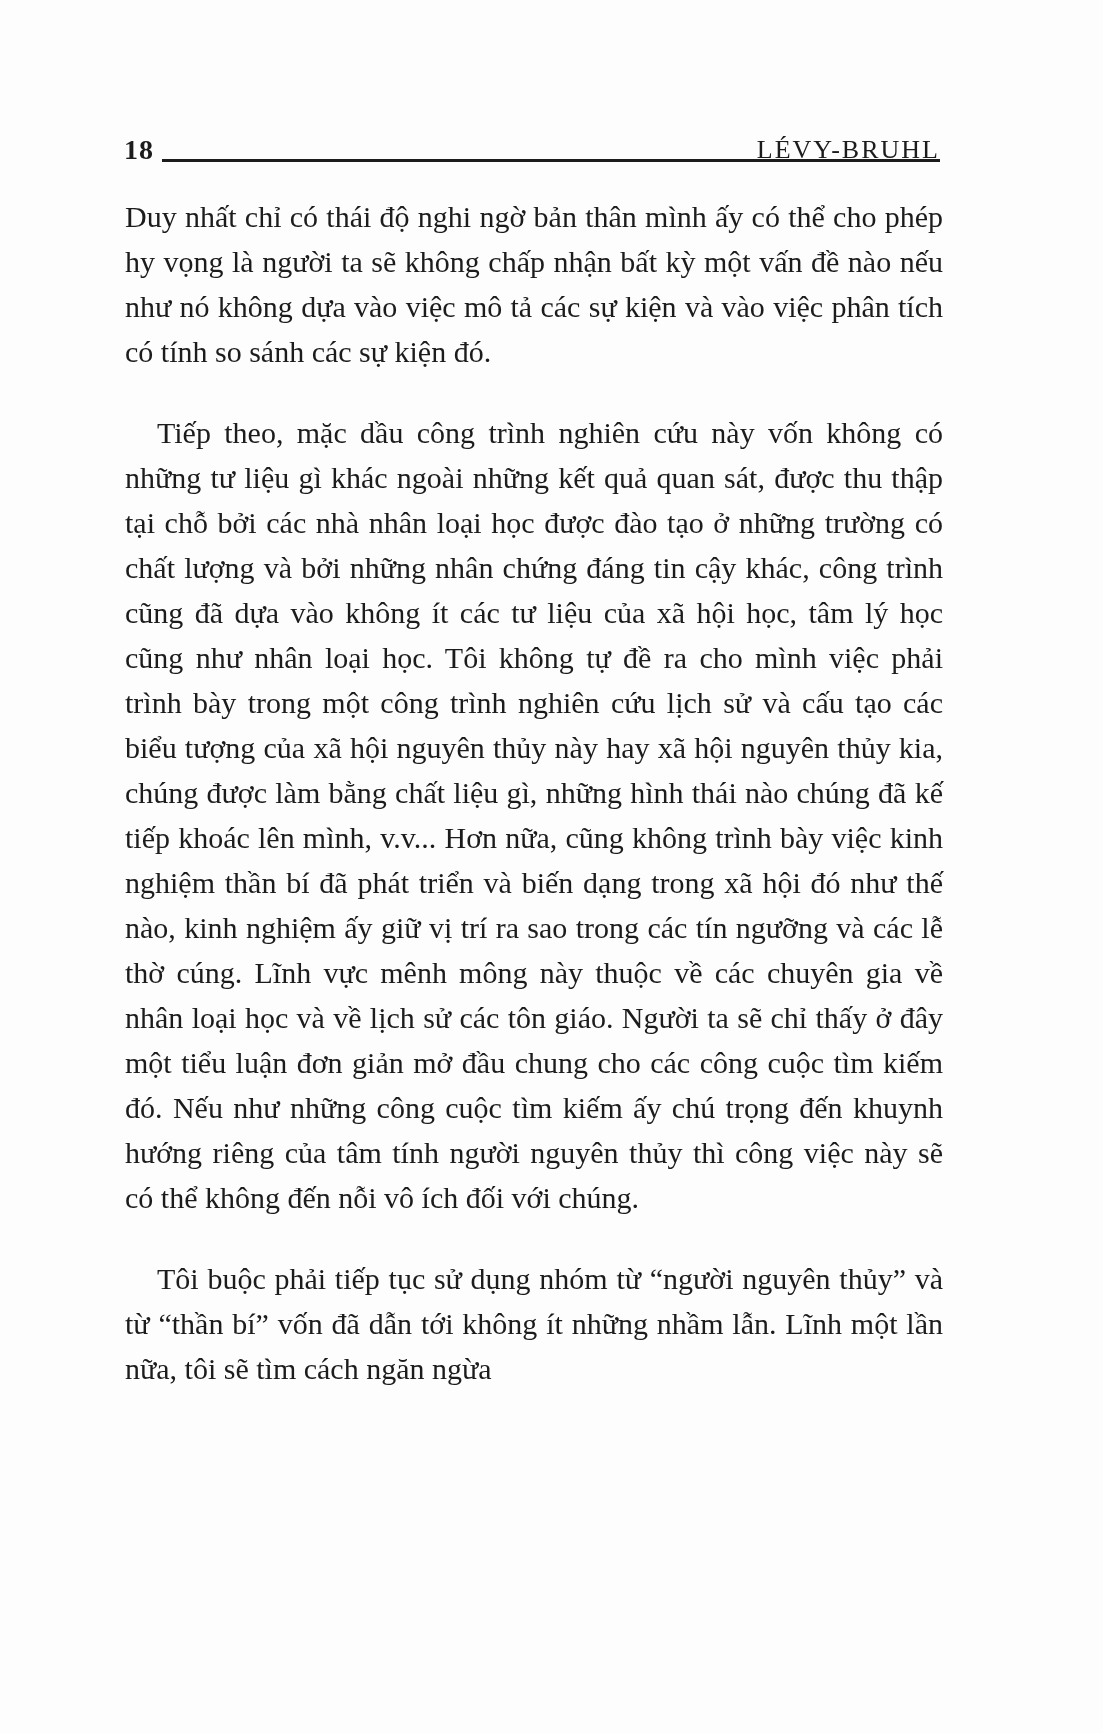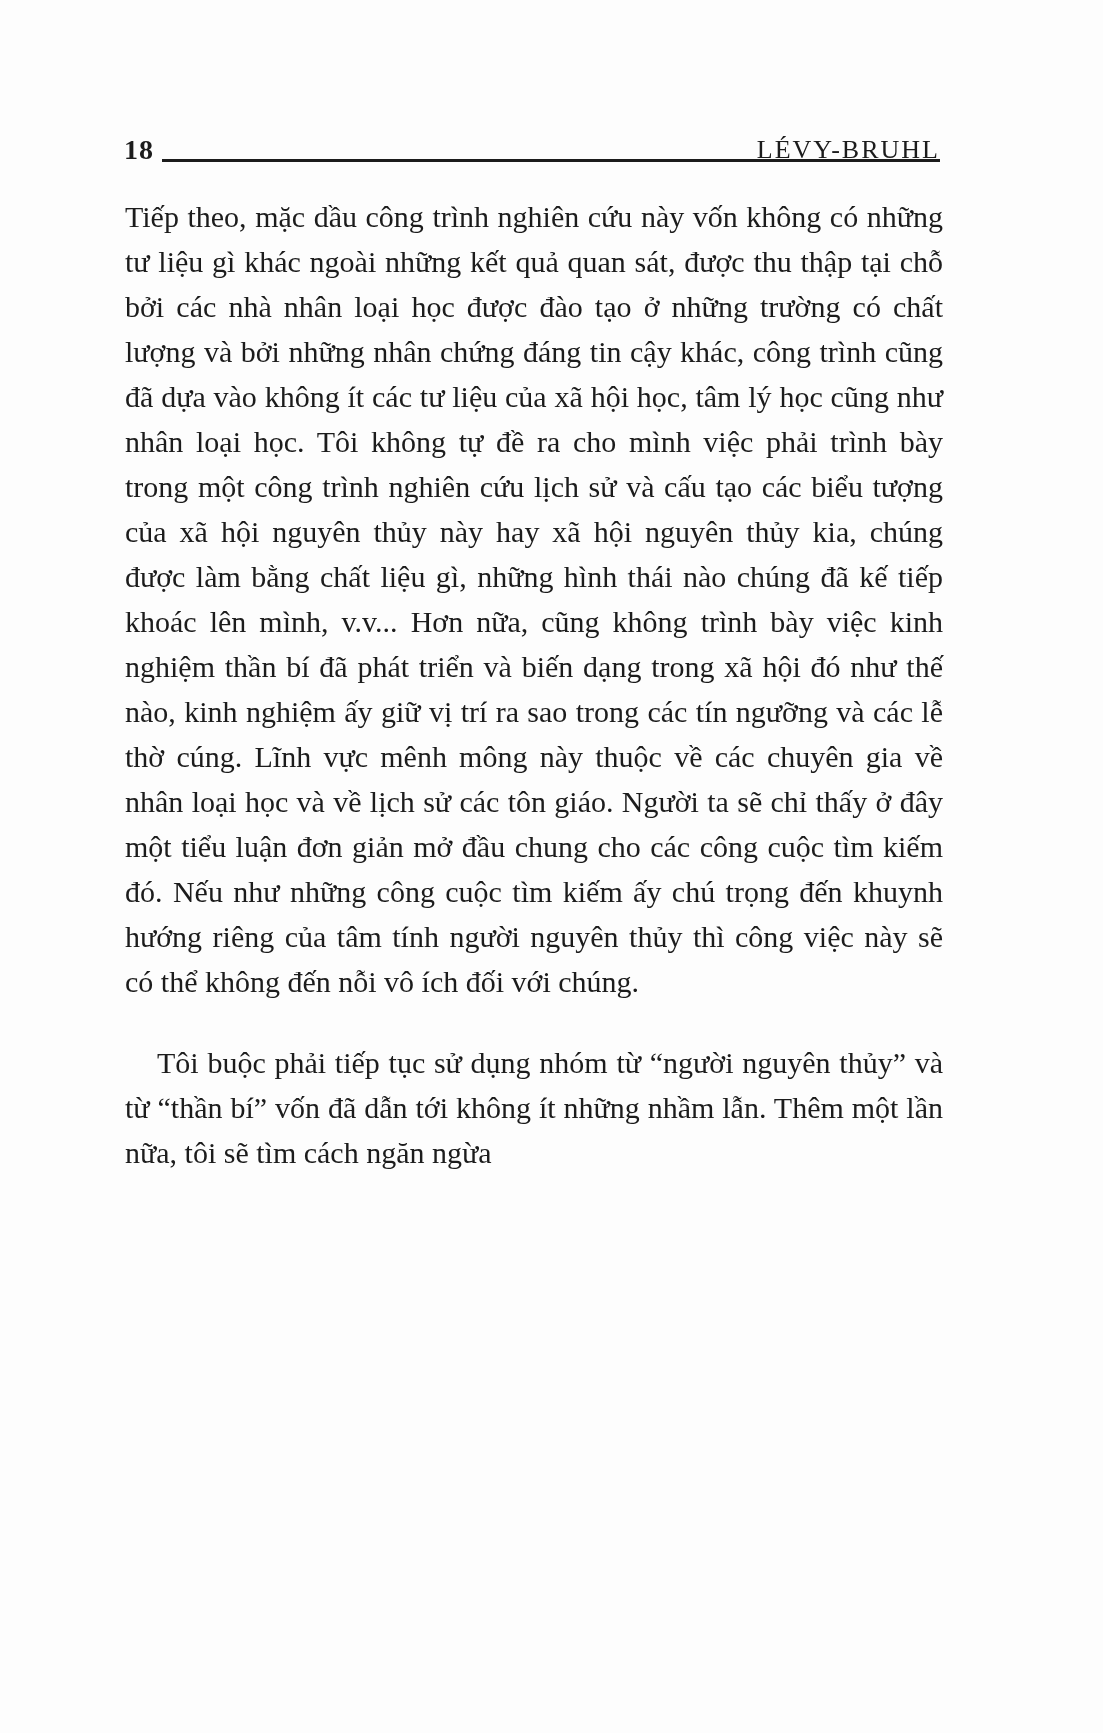--- a/index.html
+++ b/index.html
@@ -70,17 +70,18 @@
 
 <div class="page">
 
   <div class="page-number">18</div>
 
   <div class="header-rule"></div>
 
   <div class="running-head">LÉVY-BRUHL</div>
 
   <div class="body-text">
+    <p>Duy nhất chỉ có thái độ nghi ngờ bản thân mình ấy có thể cho phép hy vọng là người ta sẽ không chấp nhận bất kỳ một vấn đề nào nếu như nó không dựa vào việc mô tả các sự kiện và vào việc phân tích có tính so sánh các sự kiện đó.</p>
     <p>Tiếp theo, mặc dầu công trình nghiên cứu này vốn không có những tư liệu gì khác ngoài những kết quả quan sát, được thu thập tại chỗ bởi các nhà nhân loại học được đào tạo ở những trường có chất lượng và bởi những nhân chứng đáng tin cậy khác, công trình cũng đã dựa vào không ít các tư liệu của xã hội học, tâm lý học cũng như nhân loại học. Tôi không tự đề ra cho mình việc phải trình bày trong một công trình nghiên cứu lịch sử và cấu tạo các biểu tượng của xã hội nguyên thủy này hay xã hội nguyên thủy kia, chúng được làm bằng chất liệu gì, những hình thái nào chúng đã kế tiếp khoác lên mình, v.v... Hơn nữa, cũng không trình bày việc kinh nghiệm thần bí đã phát triển và biến dạng trong xã hội đó như thế nào, kinh nghiệm ấy giữ vị trí ra sao trong các tín ngưỡng và các lễ thờ cúng. Lĩnh vực mênh mông này thuộc về các chuyên gia về nhân loại học và về lịch sử các tôn giáo. Người ta sẽ chỉ thấy ở đây một tiểu luận đơn giản mở đầu chung cho các công cuộc tìm kiếm đó. Nếu như những công cuộc tìm kiếm ấy chú trọng đến khuynh hướng riêng của tâm tính người nguyên thủy thì công việc này sẽ có thể không đến nỗi vô ích đối với chúng.</p>
-    <p>Tôi buộc phải tiếp tục sử dụng nhóm từ “người nguyên thủy” và từ “thần bí” vốn đã dẫn tới không ít những nhầm lẫn. Thêm một lần nữa, tôi sẽ tìm cách ngăn ngừa</p>
+    <p>Tôi buộc phải tiếp tục sử dụng nhóm từ “người nguyên thủy” và từ “thần bí” vốn đã dẫn tới không ít những nhầm lẫn. Lĩnh một lần nữa, tôi sẽ tìm cách ngăn ngừa</p>
   </div>
 
 </div>
 
 </body></html>

